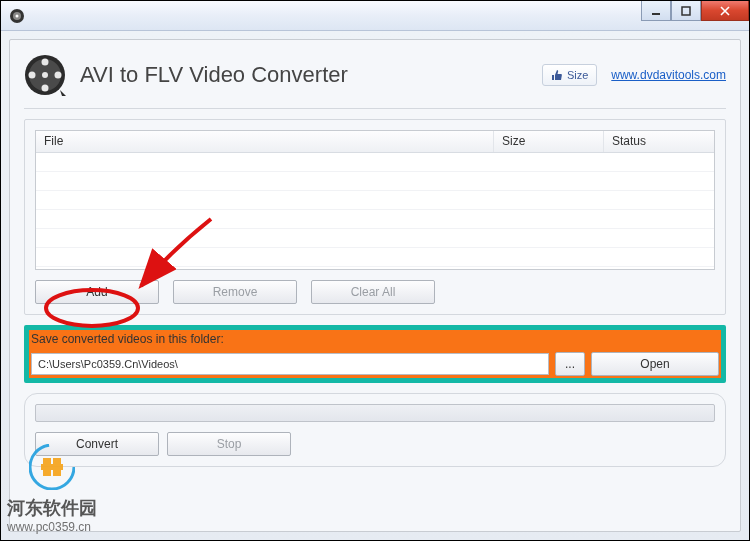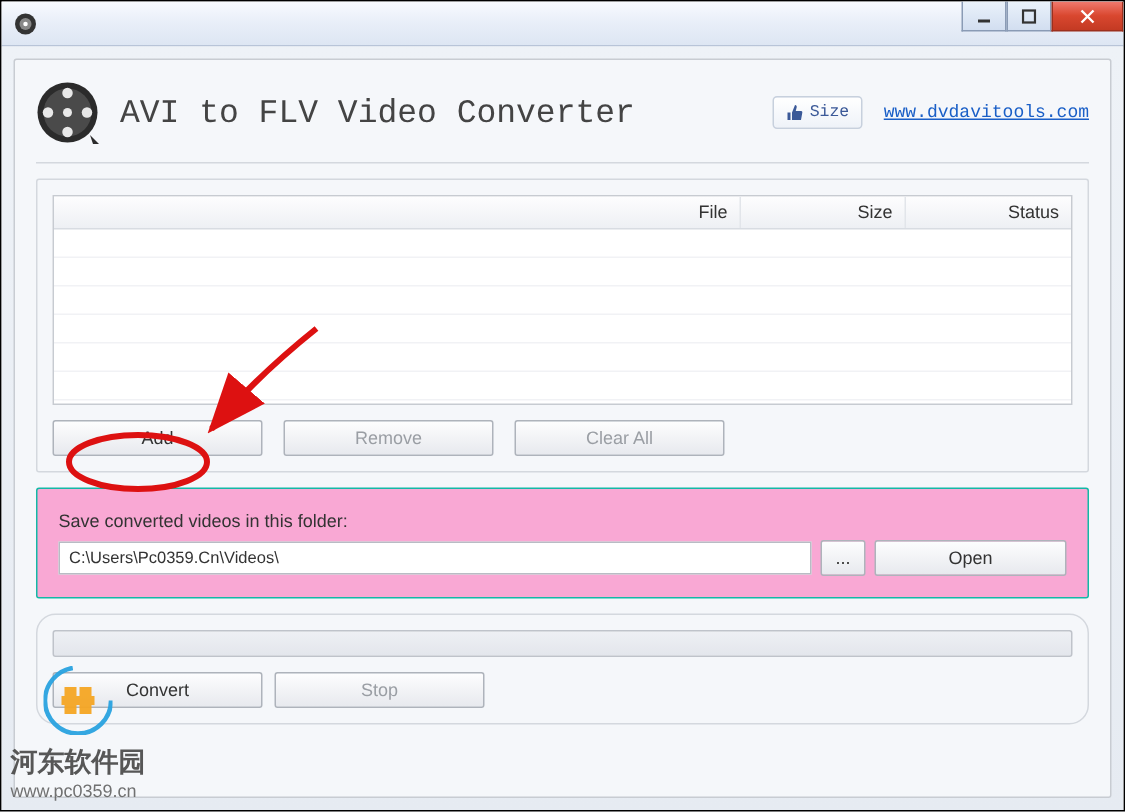--- a/index.html
+++ b/index.html
@@ -69,21 +69,20 @@
     padding:12px 14px;
     display:flex;
     flex-direction:column;
     gap:10px;
   }
   
   .header {
     display:flex;
     align-items:center;
     height:46px;
-    font-family:Liberation Mono, monospace;
   }
   .logo {
     width:42px;height:42px;
     margin-right:14px;
     position:relative;
   }
   .app-title {
     font-size:22px;
     color:#444;
     font-weight:400;
@@ -130,57 +129,56 @@
     display:flex;
     height:22px;
     background:linear-gradient(to bottom,#fdfdfe,#eef0f4);
     border-bottom:1px solid #d8dce2;
     font-size:12px;
     color:#333;
   }
   .lv-col {
     padding:3px 8px;
     border-right:1px solid #e2e5ea;
-    text-align:right;
   }
   .col-file{flex:1;}
   .col-size{width:110px;}
   .col-status{width:110px;border-right:none;}
   .lv-body {
     height:118px;
   }
   .lv-row {
     height:19px;
     border-bottom:1px solid #f1f2f5;
   }
   .btn-row {
     display:flex;
     gap:14px;
     margin-top:10px;
   }
   .btn {
-    width:140px;
+    width:124px;
     height:24px;
     border:1px solid #aeb3bb;
     border-radius:2px;
     background:linear-gradient(to bottom,#fdfdfe,#e7e9ee);
     font-size:12px;
     color:#333;
     cursor:pointer;
   }
   .btn:disabled {
     color:#9a9ea4;
     cursor:default;
   }
   
   .output-group {
-    border:1px solid #14b8a6;
-    border-radius:2px;
-    padding:14px;
-    background:#f9a8d4;
+    border:5px solid #14b8a6;
+    border-radius:2px;
+    padding:2px;
+    background:#f97316;
   }
   .output-label{
     font-size:12px;color:#333;margin-bottom:6px;display:block;
   }
   .out-row{
     display:flex;gap:6px;align-items:center;
   }
   .path-input{
     flex:1;height:22px;
     border:1px solid #b8bcc4;

